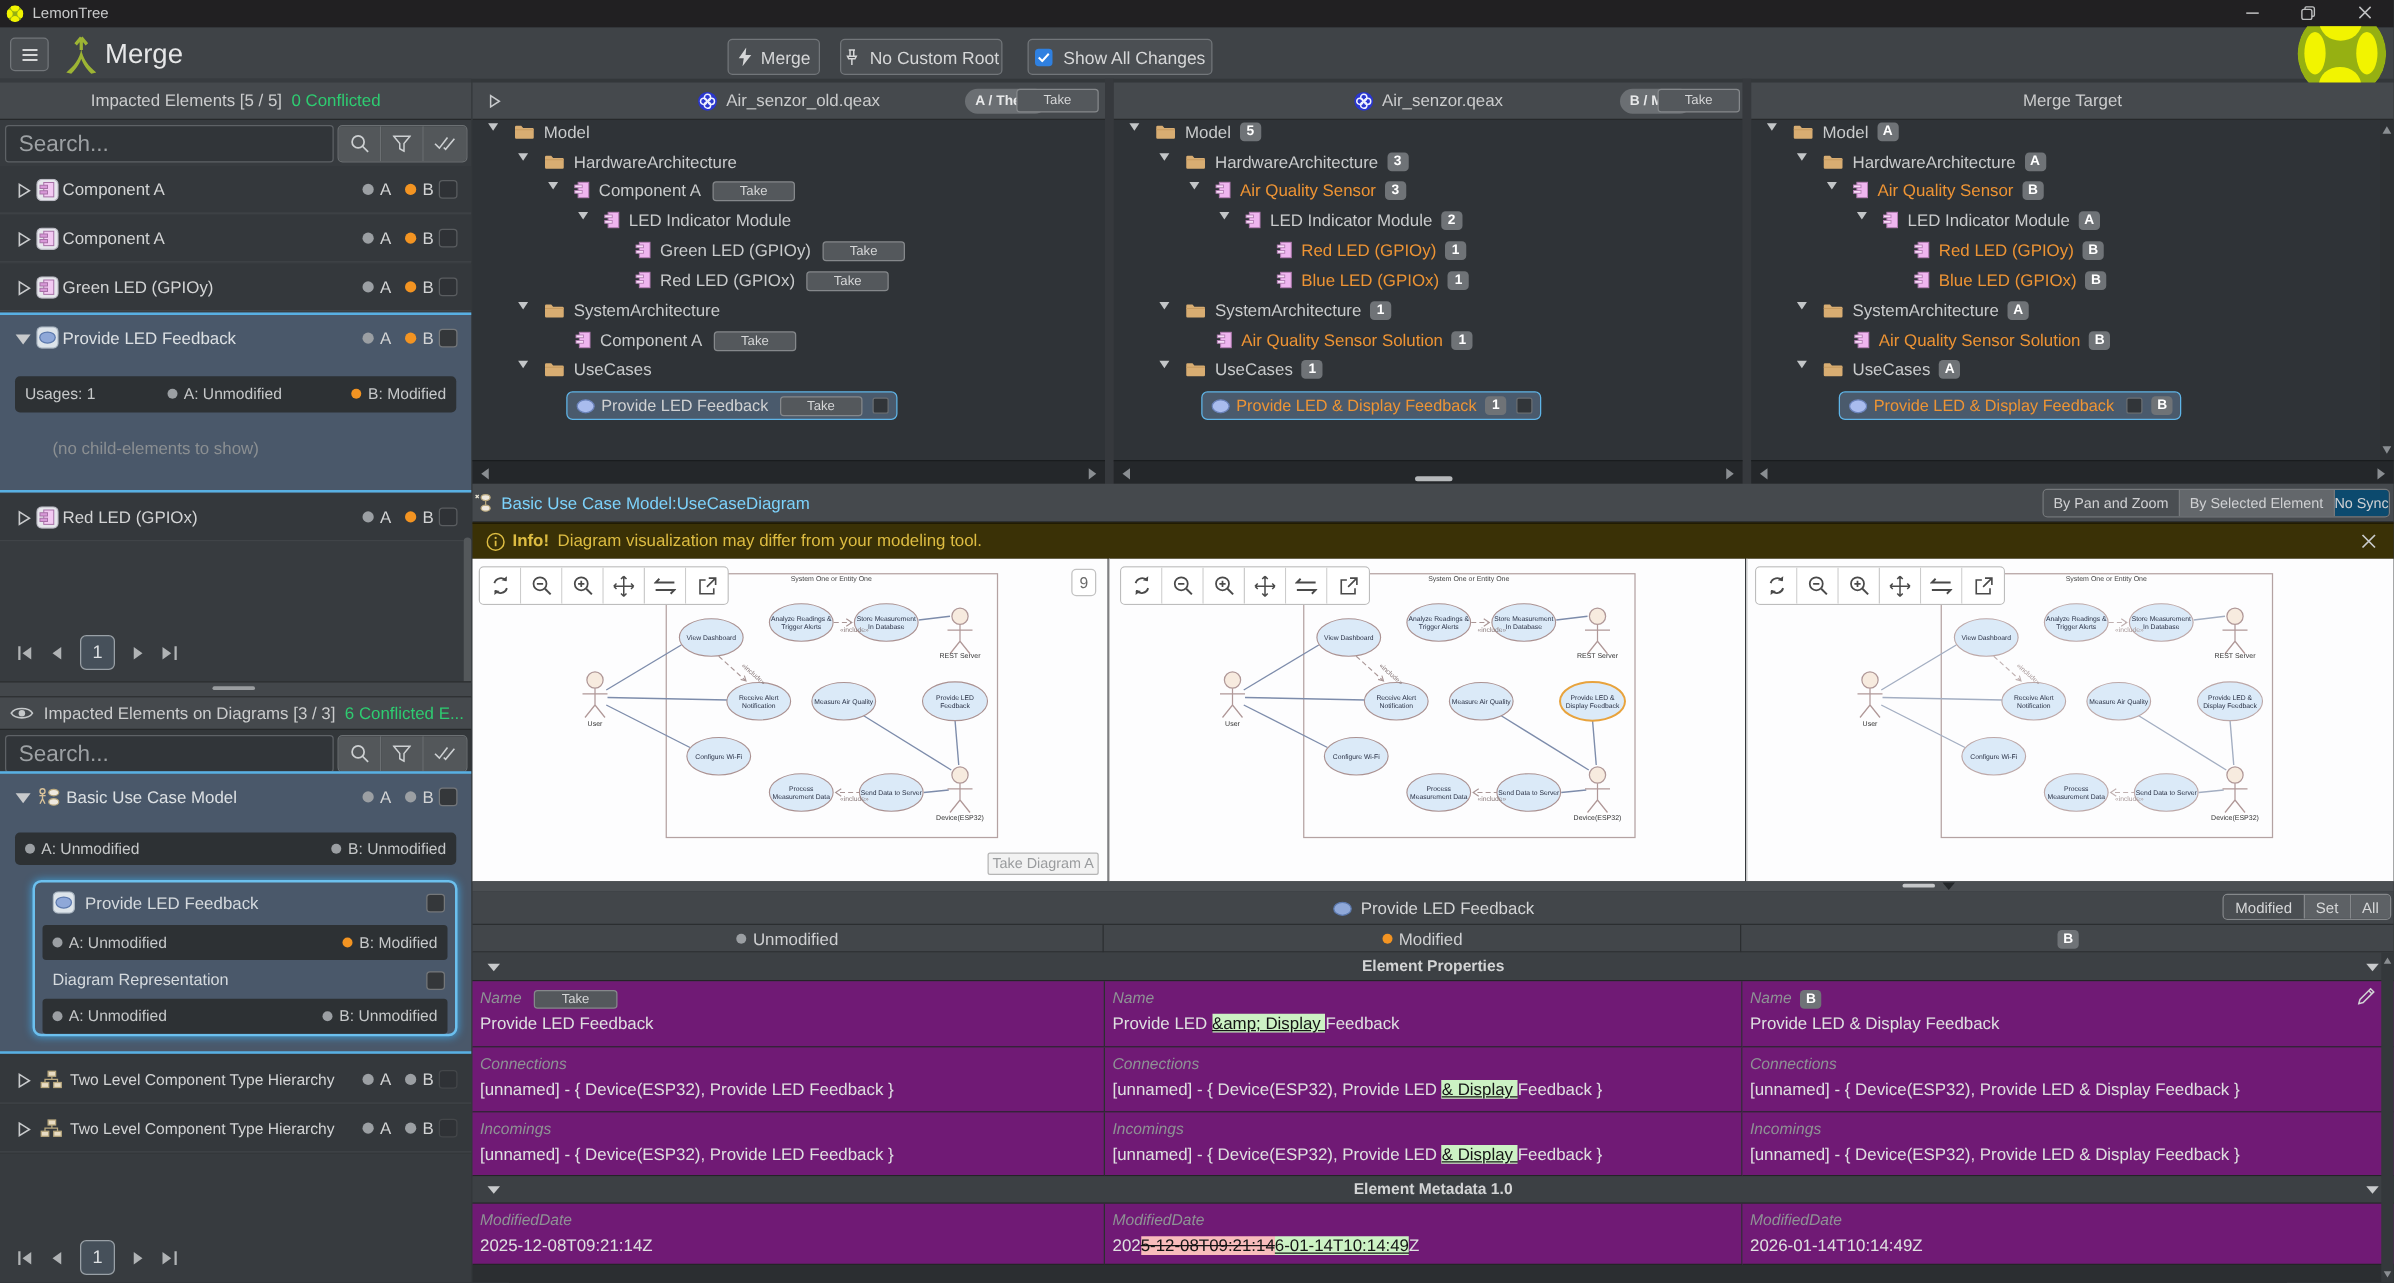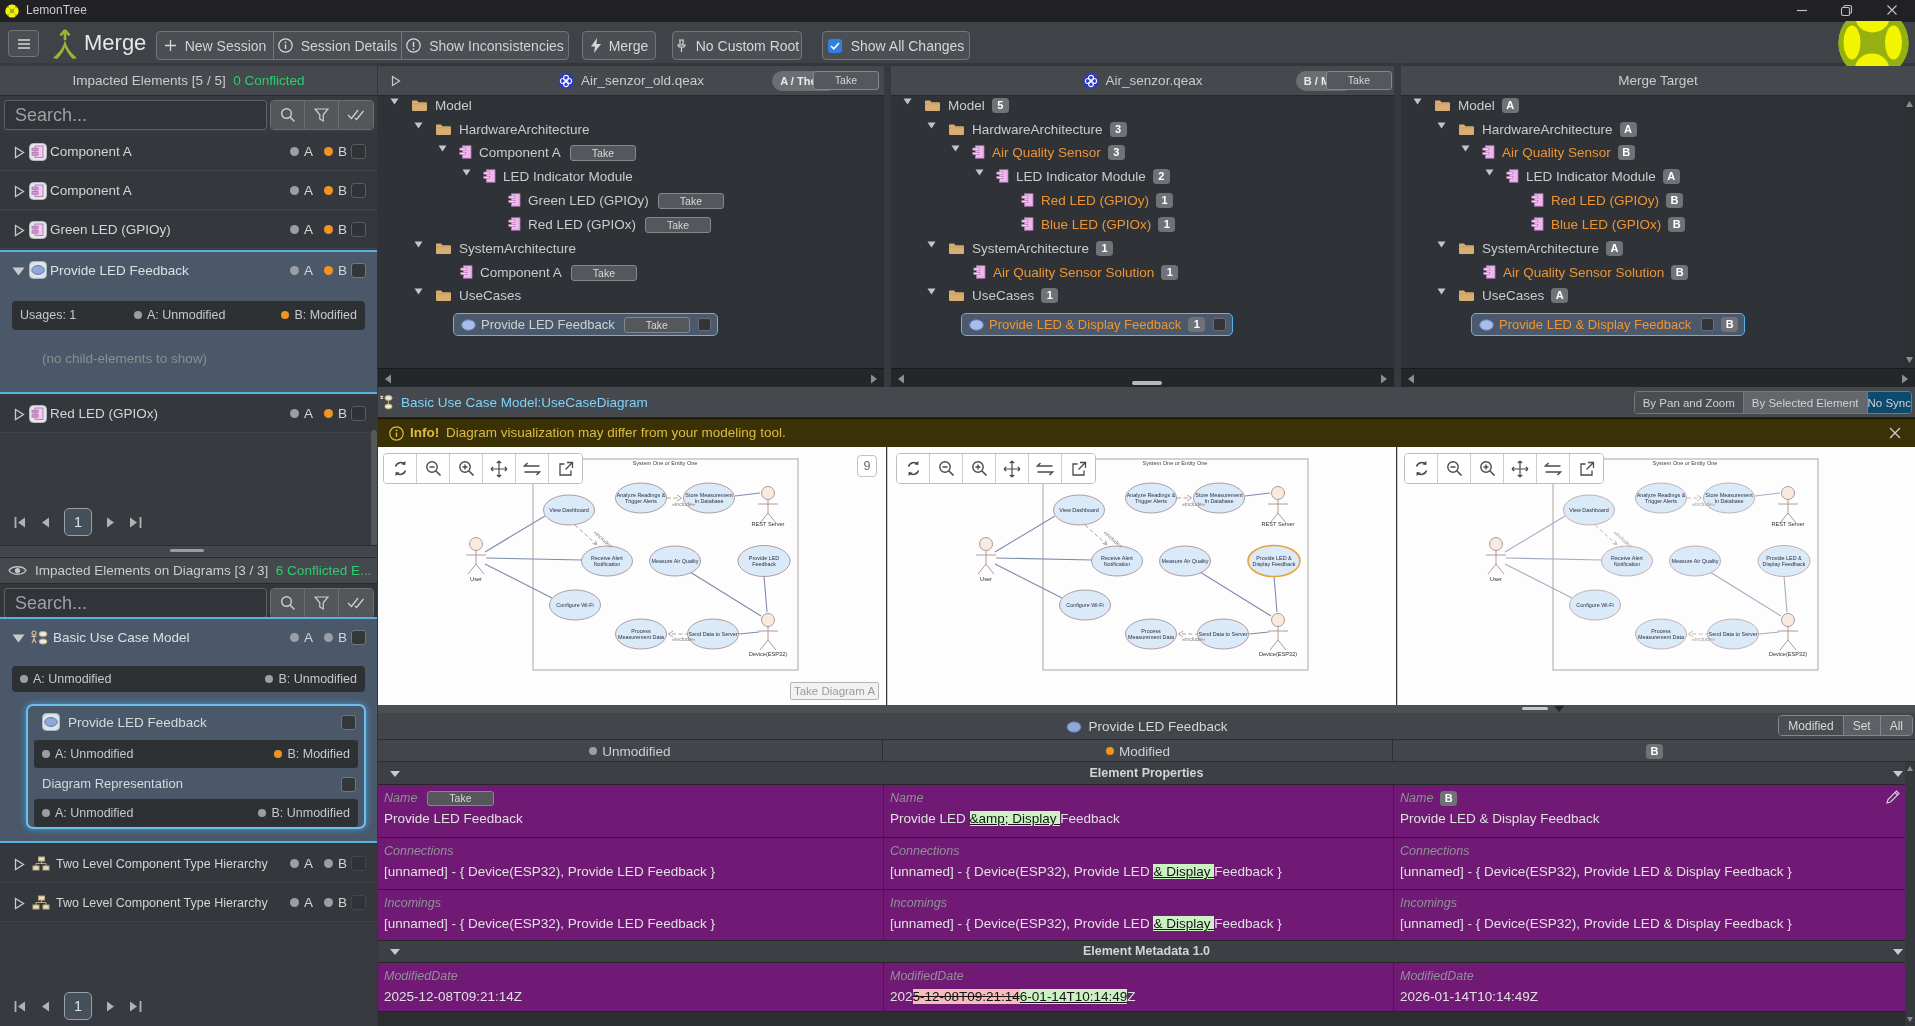--- a/index.html
+++ b/index.html
@@ -81,35 +81,20 @@
   <div class="tbtn" style="left:8px;top:8px;width:31px;height:27px">
     <svg width="14" height="12" viewBox="0 0 14 12">
         <path d="M1 2 H13 M1 6 H13 M1 10 H13" stroke="#d6d7d8" stroke-width="1.6"></path>
       </svg>
   </div>
   <svg class="abs" style="left:49px;top:3px" width="32" height="37" viewBox="0 0 32 37">
       <path d="M16 14 C15 22 10 28 4 33 L8 34 C13 29 15 25 16 22 C17 25 19 29 24 34 L28 33 C22 28 17 22 16 14 Z" fill="#9db434"></path>
       <path d="M16 15 L16 5 M16 5 L11.5 10.5 M16 5 L20.5 10.5" stroke="#9db434" stroke-width="2.6" fill="none"></path>
     </svg>
   <div class="abs" style="left:84px;top:8px;font-size:22px;color:#e6e7e8">Merge</div>
-  <div class="abs" style="left:156px;top:9px;width:413px;height:29px;border:1px solid #72767a;border-radius:4px;background:#4b4f53;display:flex">
-    <div style="width:117px;border-right:1px solid #72767a;display:flex;align-items:center;justify-content:center;font-size:14px"><svg width="13" height="13" viewBox="0 0 13 13" style="margin-right:8px">
-          <path d="M6.5 1 V12 M1 6.5 H12" stroke="#d6d7d8" stroke-width="1.3"></path>
-        </svg>New Session</div>
-    <div style="width:128px;border-right:1px solid #72767a;display:flex;align-items:center;justify-content:center;font-size:14px"><svg width="15" height="15" viewBox="0 0 15 15" style="margin-right:8px">
-          <circle cx="7.5" cy="7.5" r="6.7" fill="none" stroke="#d6d7d8" stroke-width="1.2"></circle>
-          <path d="M7.5 6.5 V11" stroke="#d6d7d8" stroke-width="1.4"></path>
-          <circle cx="7.5" cy="4.3" r="0.9" fill="#d6d7d8"></circle>
-        </svg>Session Details</div>
-    <div style="flex:1;display:flex;align-items:center;justify-content:center;font-size:14px"><svg width="15" height="15" viewBox="0 0 15 15" style="margin-right:8px">
-          <circle cx="7.5" cy="7.5" r="6.7" fill="none" stroke="#d6d7d8" stroke-width="1.2"></circle>
-          <path d="M7.5 3.8 V9" stroke="#d6d7d8" stroke-width="1.4"></path>
-          <circle cx="7.5" cy="11.2" r="0.9" fill="#d6d7d8"></circle>
-        </svg>Show Inconsistencies</div>
-  </div>
   <div class="tbtn" style="left:582px;top:9px;width:74px;height:29px"><svg width="12" height="15" viewBox="0 0 12 15" style="margin-right:7px">
         <path d="M7 0 L1 8.5 H5 L4 15 L11 6 H6.5 Z" fill="#d6d7d8"></path>
       </svg>Merge</div>
   <div class="tbtn" style="left:672px;top:9px;width:130px;height:29px"><svg width="13" height="14" viewBox="0 0 13 14" style="margin-right:8px">
         <path d="M4 1 H9 M5 1 V6 M8 1 V6 M3 6 H10 L9 8 H4 Z M6.5 8 V13" stroke="#d6d7d8" stroke-width="1.2" fill="none"></path>
       </svg>No Custom Root</div>
   <div class="tbtn" style="left:822px;top:9px;width:148px;height:29px">
     <div style="width:14px;height:14px;background:#2f80e0;border-radius:3px;margin-right:9px;display:flex;align-items:center;justify-content:center">
         <svg width="10" height="8" viewBox="0 0 10 8">
           <path d="M1 4 L3.8 6.8 L9 1" stroke="#fff" stroke-width="1.6" fill="none"></path>

